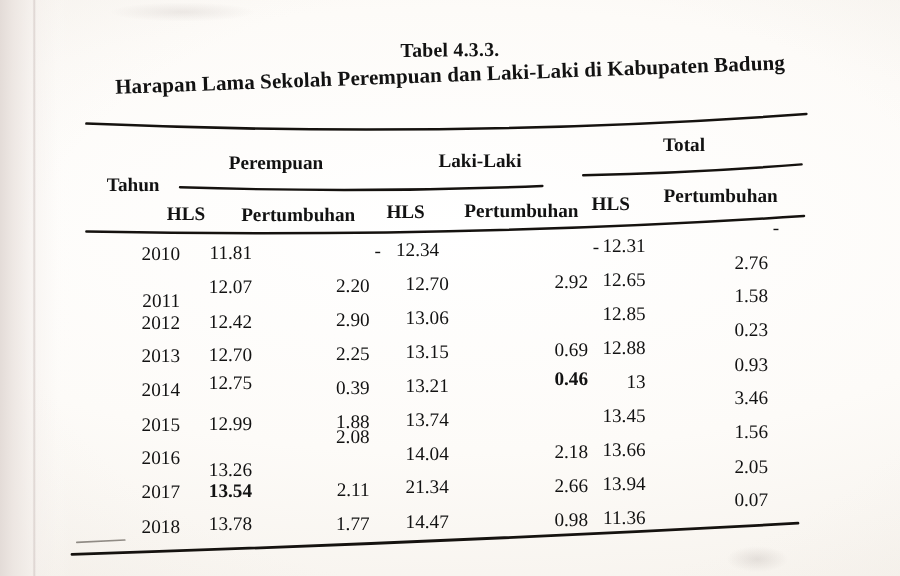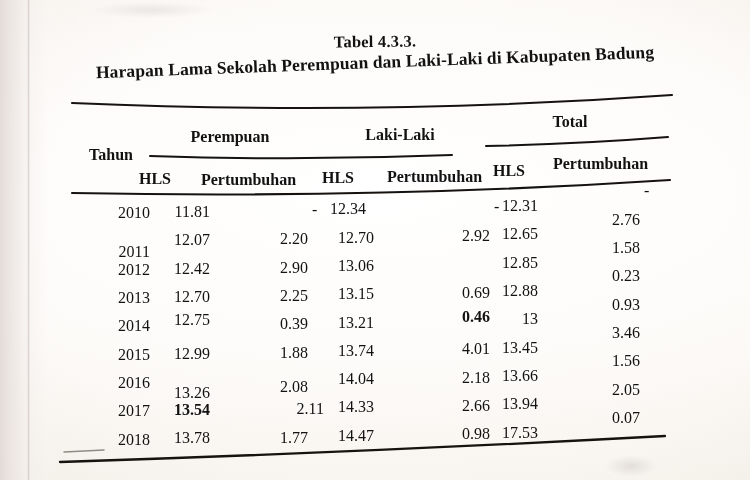--- a/index.html
+++ b/index.html
@@ -215,40 +215,39 @@
       <div class="cell num r" style="left: 158px; top: 299px; width: 52px; margin-top: 12px;">12.75</div>
       <div class="cell num r" style="left: 216px; top: 315.348px; width: 92px;">0.39</div>
       <div class="cell num r" style="left: 322px; top: 313.541px; width: 52px;">13.21</div>
       <div class="cell num r" style="left: 398px; top: 308px; width: 92px; font-weight: bold;">0.46</div>
       <div class="cell num r" style="left: 486px; top: 310.383px; width: 52px;">13</div>
       <div class="cell num r" style="left: 580px; top: 295.69px; width: 60px;">0.93</div>
       <div class="cell num r" style="left: 92px; top: 345.626px; width: 58px;">2015</div>
       <div class="cell num r" style="left: 158px; top: 344.599px; width: 52px;">12.99</div>
       <div class="cell num r" style="left: 216px; top: 343.648px; width: 92px;">1.88</div>
       <div class="cell num r" style="left: 322px; top: 341.841px; width: 52px;">13.74</div>
-      <div class="cell num r" style="left: 398px; top: 340.319px; width: 92px;">4.01</div>
       <div class="cell num r" style="left: 486px; top: 338.683px; width: 52px;">13.45</div>
       <div class="cell num r" style="left: 580px; top: 323.99px; width: 60px;">3.46</div>
       <div class="cell num r" style="left: 92px; top: 373.926px; width: 58px;">2016</div>
       <div class="cell num r" style="left: 158px; top: 384px; width: 52px;">13.26</div>
-      <div class="cell num r" style="left: 216px; top: 378px; width: 92px;">2.08</div>
+      <div class="cell num r" style="left: 216px; top: 356px; width: 92px;">2.08</div>
       <div class="cell num r" style="left: 322px; top: 370.141px; width: 52px;">14.04</div>
       <div class="cell num r" style="left: 398px; top: 368.619px; width: 92px;">2.18</div>
       <div class="cell num r" style="left: 486px; top: 366.983px; width: 52px;">13.66</div>
       <div class="cell num r" style="left: 580px; top: 352.29px; width: 60px;">1.56</div>
       <div class="cell num r" style="left: 92px; top: 402.226px; width: 58px;">2017</div>
       <div class="cell num r" style="left: 158px; top: 401.199px; width: 52px; font-weight: bold;">13.54</div>
-      <div class="cell num r" style="left: 232px; top: 400.248px; width: 92px; text-align: right;">2.11</div>
-      <div class="cell num r" style="left: 322px; top: 398.441px; width: 52px;">14.33</div>
+      <div class="cell num r" style="left: 216px; top: 400.248px; width: 92px; text-align: right;">2.11</div>
+      <div class="cell num r" style="left: 322px; top: 398.441px; width: 52px;">21.34</div>
       <div class="cell num r" style="left: 398px; top: 396.919px; width: 92px;">2.66</div>
       <div class="cell num r" style="left: 486px; top: 395.283px; width: 52px;">13.94</div>
       <div class="cell num r" style="left: 580px; top: 380.59px; width: 60px;">2.05</div>
       <div class="cell num r" style="left: 92px; top: 430.526px; width: 58px;">2018</div>
       <div class="cell num r" style="left: 158px; top: 429.499px; width: 52px;">13.78</div>
       <div class="cell num r" style="left: 216px; top: 428.548px; width: 92px;">1.77</div>
       <div class="cell num r" style="left: 322px; top: 426.741px; width: 52px;">14.47</div>
       <div class="cell num r" style="left: 398px; top: 425.219px; width: 92px;">0.98</div>
-      <div class="cell num r" style="left: 486px; top: 423.583px; width: 52px;">17.53</div>
+      <div class="cell num r" style="left: 486px; top: 423.583px; width: 52px;">11.36</div>
       <div class="cell num r" style="left: 580px; top: 408.89px; width: 60px;">0.07</div>
     </div>
 </div>
 
 <div class="srcline"></div>
 
 </body></html>

